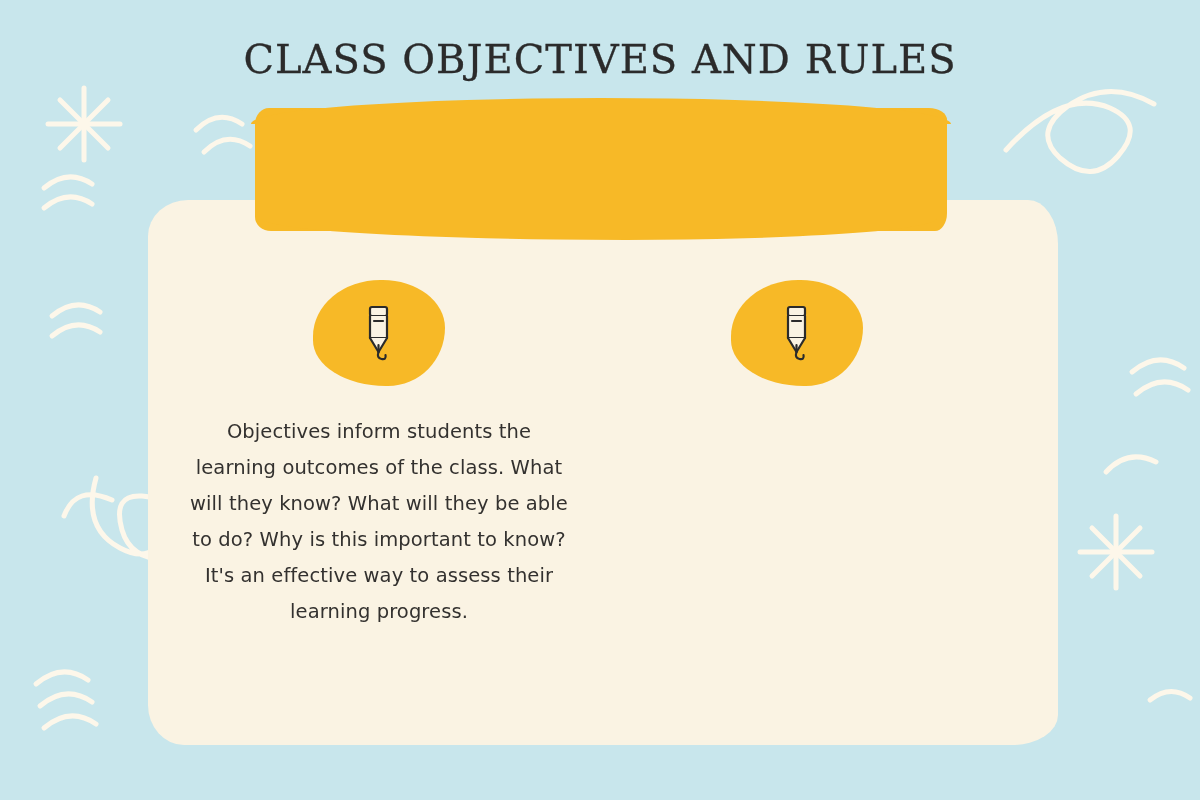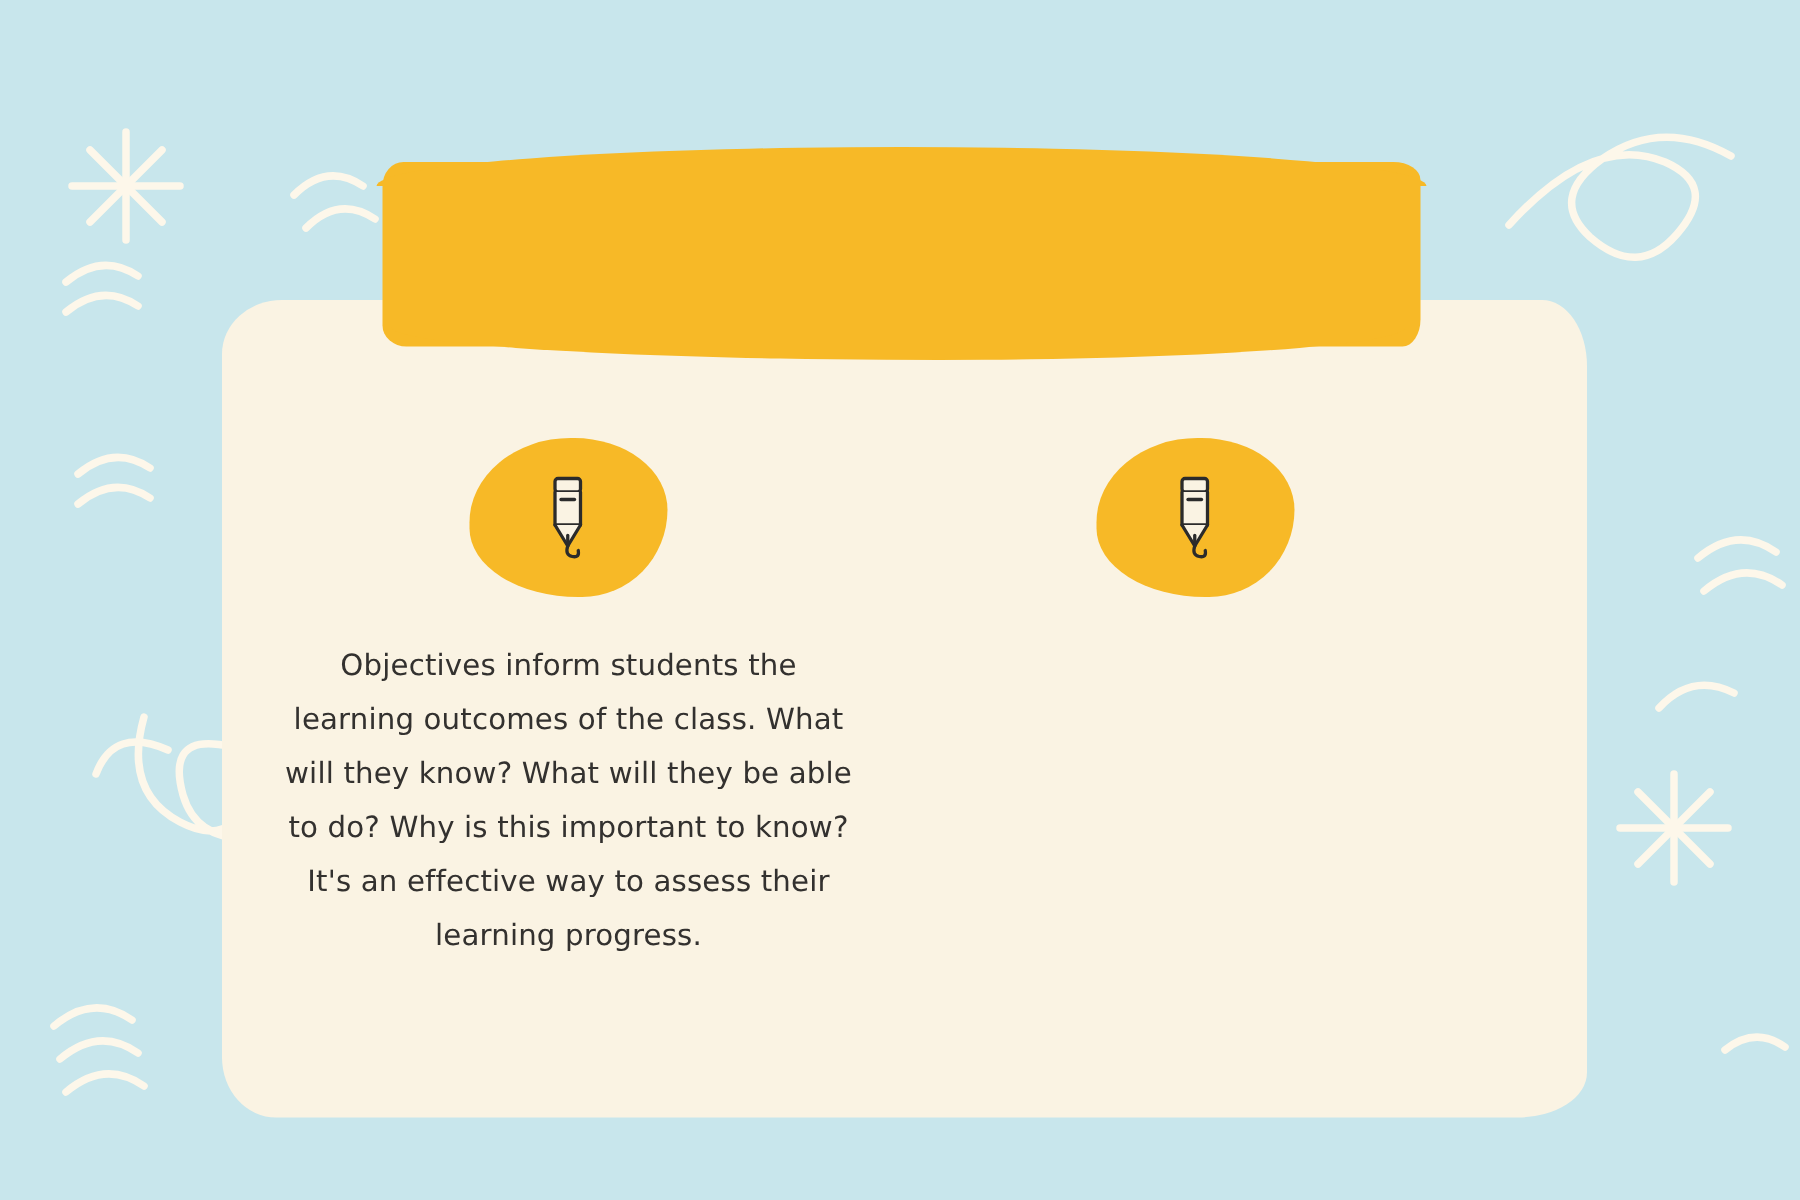--- a/index.html
+++ b/index.html
@@ -82,21 +82,21 @@
     color: #2b2b2b;
     z-index: 3;
     text-transform: uppercase;
     -webkit-text-stroke: 0.3px #2b2b2b;
   }
 
   
   .columns {
     position: absolute;
     left: 170px;
-    top: 292px;
+    top: 280px;
     width: 880px;
     display: flex;
   }
   .column {
     width: 418px;
     display: flex;
     flex-direction: column;
     align-items: center;
   }
   .blob {
@@ -180,20 +180,21 @@
 
       <g>
         <path d="M1150 700 q20 -16 40 -2"></path>
       </g>
     </g>
   </svg>
 
   <div class="card"></div>
 
   <div class="title-banner"></div>
+  <div class="title-text">Class Objectives and Rules</div>
 
   <div class="columns">
 
     <div class="column col-left">
       <div class="blob">
         <svg width="40" height="58" viewBox="0 0 40 58">
           <g fill="none" stroke="#2b2b2b" stroke-width="2.2" stroke-linejoin="round" stroke-linecap="round">
             <rect x="11" y="3" width="17" height="9" rx="2" fill="#faf3e3"></rect>
             <path d="M11 12 L11 34 L28 34 L28 12" fill="#faf3e3"></path>
             <path d="M11 34 L19.5 48 L28 34" fill="#faf3e3"></path>

